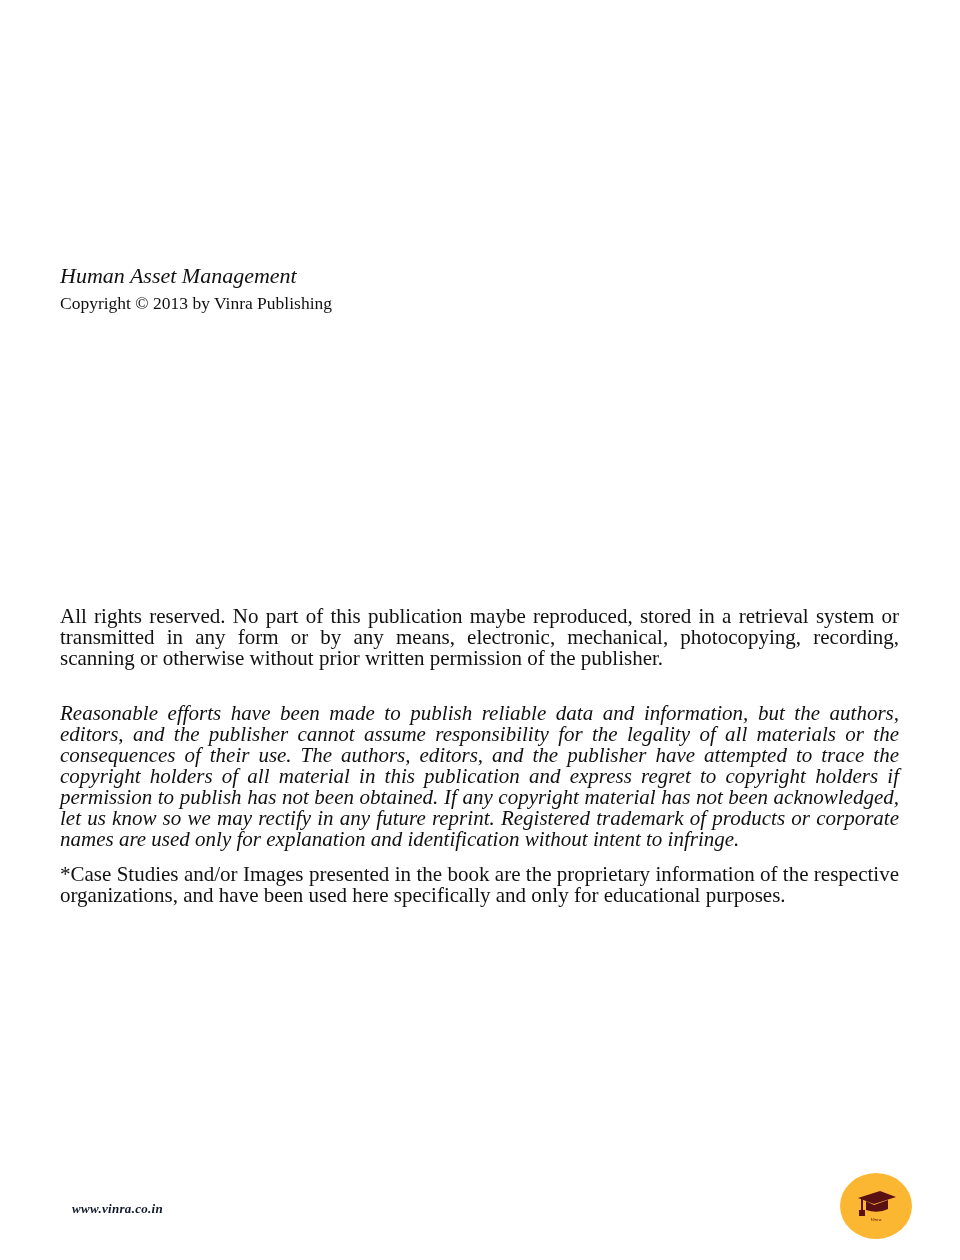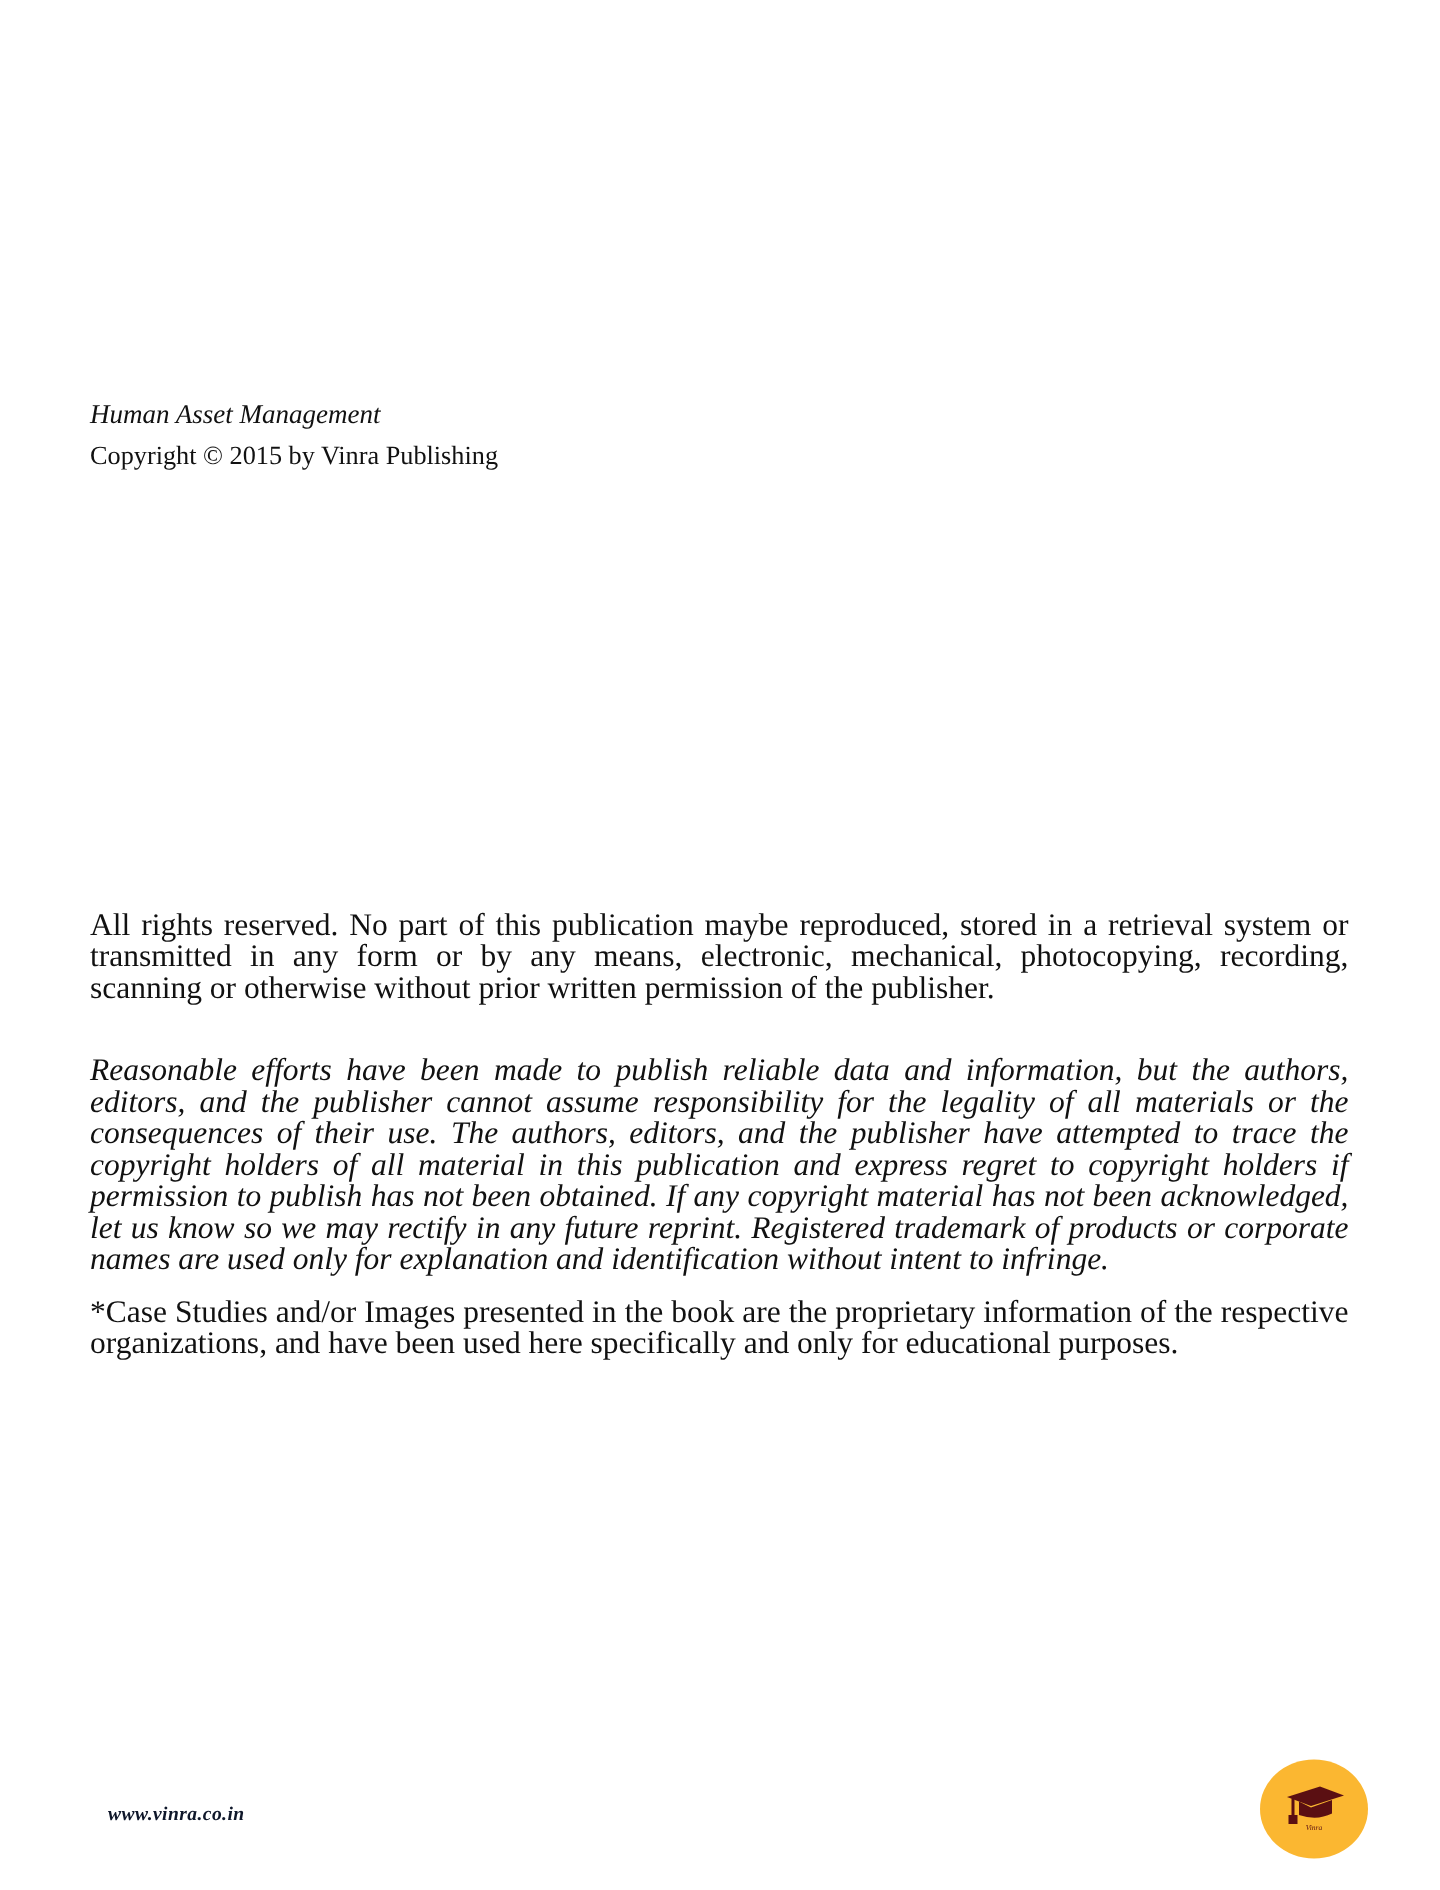--- a/index.html
+++ b/index.html
@@ -12,21 +12,21 @@
       height: 1260px;
       position: relative;
       overflow: hidden;
       font-family: "Liberation Serif", "DejaVu Serif", serif;
       color: #111111;
     }
     .book-title {
       position: absolute;
       left: 60px;
       top: 266px;
-      font-size: 18px;
+      font-size: 22px;
       font-style: italic;
       line-height: 20px;
       margin: 0;
       font-family: Liberation Serif, serif;
     }
     .copyright-line {
       position: absolute;
       left: 60px;
       top: 293px;
       font-size: 17.5px;
@@ -76,21 +76,21 @@
       font-size: 5px;
       font-style: italic;
       line-height: 6px;
       margin-top: -2px;
     }
   </style>
 </head>
 <body style="color: rgb(17, 17, 17);">
 
 <p class="book-title">Human Asset Management</p>
-<p class="copyright-line">Copyright © 2015 by Vinra Publishing</p>
+<p class="copyright-line">Copyright © 2013 by Vinra Publishing</p>
 
 <p class="para para-rights">All rights reserved. No part of this publication maybe reproduced, stored in a retrieval system or transmitted in any form or by any means, electronic, mechanical, photocopying, recording, scanning or otherwise without prior written permission of the publisher.</p>
 <p class="para para-efforts">Reasonable efforts have been made to publish reliable data and information, but the authors, editors, and the publisher cannot assume responsibility for the legality of all materials or the consequences of their use. The authors, editors, and the publisher have attempted to trace the copyright holders of all material in this publication and express regret to copyright holders if permission to publish has not been obtained. If any copyright material has not been acknowledged, let us know so we may rectify in any future reprint. Registered trademark of products or corporate names are used only for explanation and identification without intent to infringe.</p>
 <p class="para para-case">*Case Studies and/or Images presented in the book are the proprietary information of the respective organizations, and have been used here specifically and only for educational purposes.</p>
 
 <a class="website-link" style="color: #0f172a;">www.vinra.co.in</a>
 
 <div class="logo-badge" style="background: rgb(251, 183, 49);">
   <span>
     <svg width="44" height="30" viewBox="0 0 44 30" class="cap-svg">

